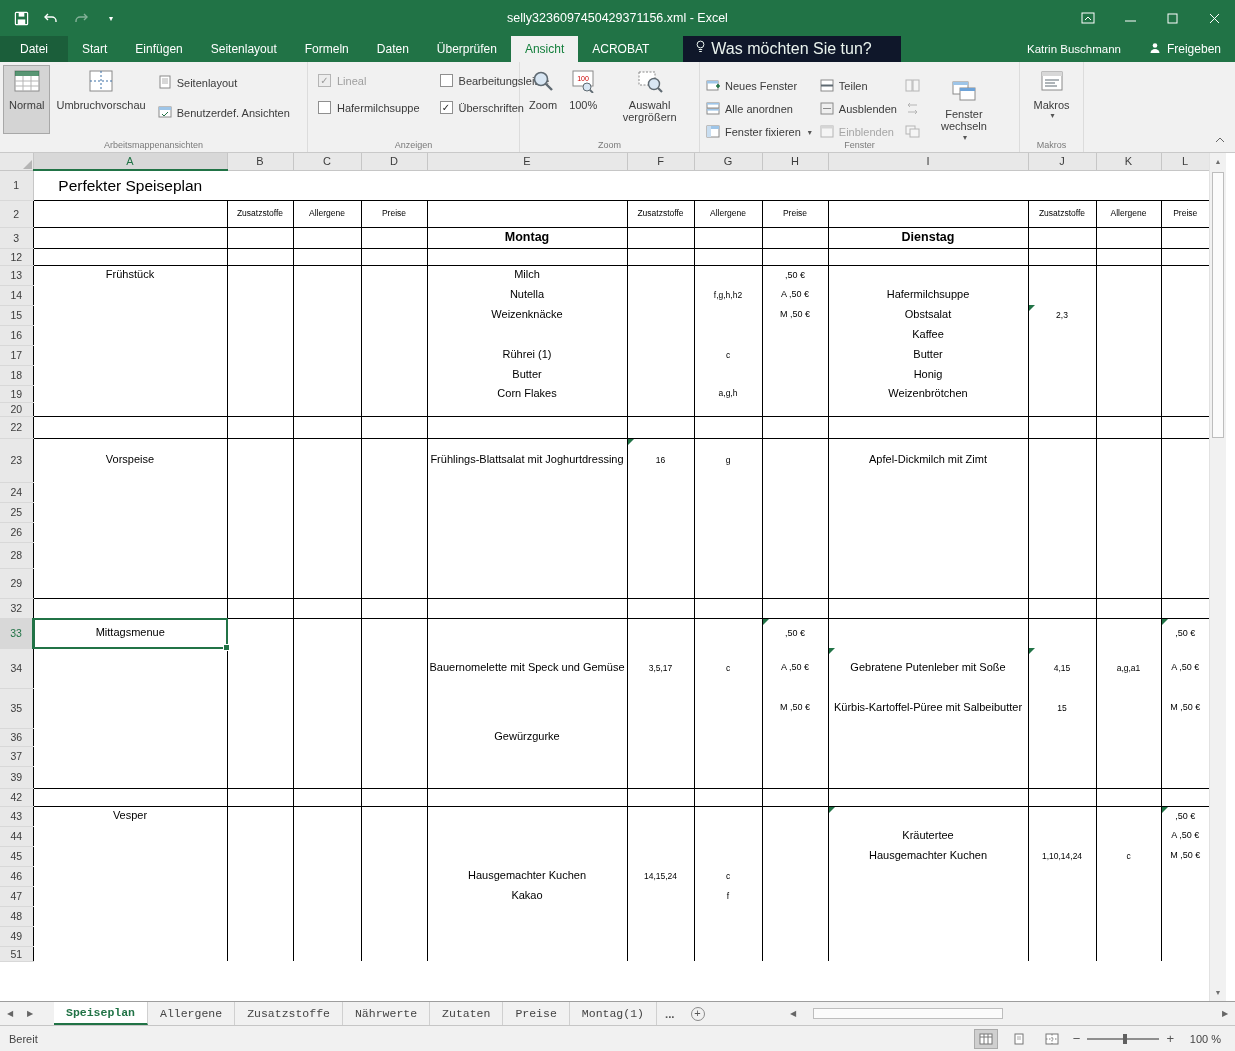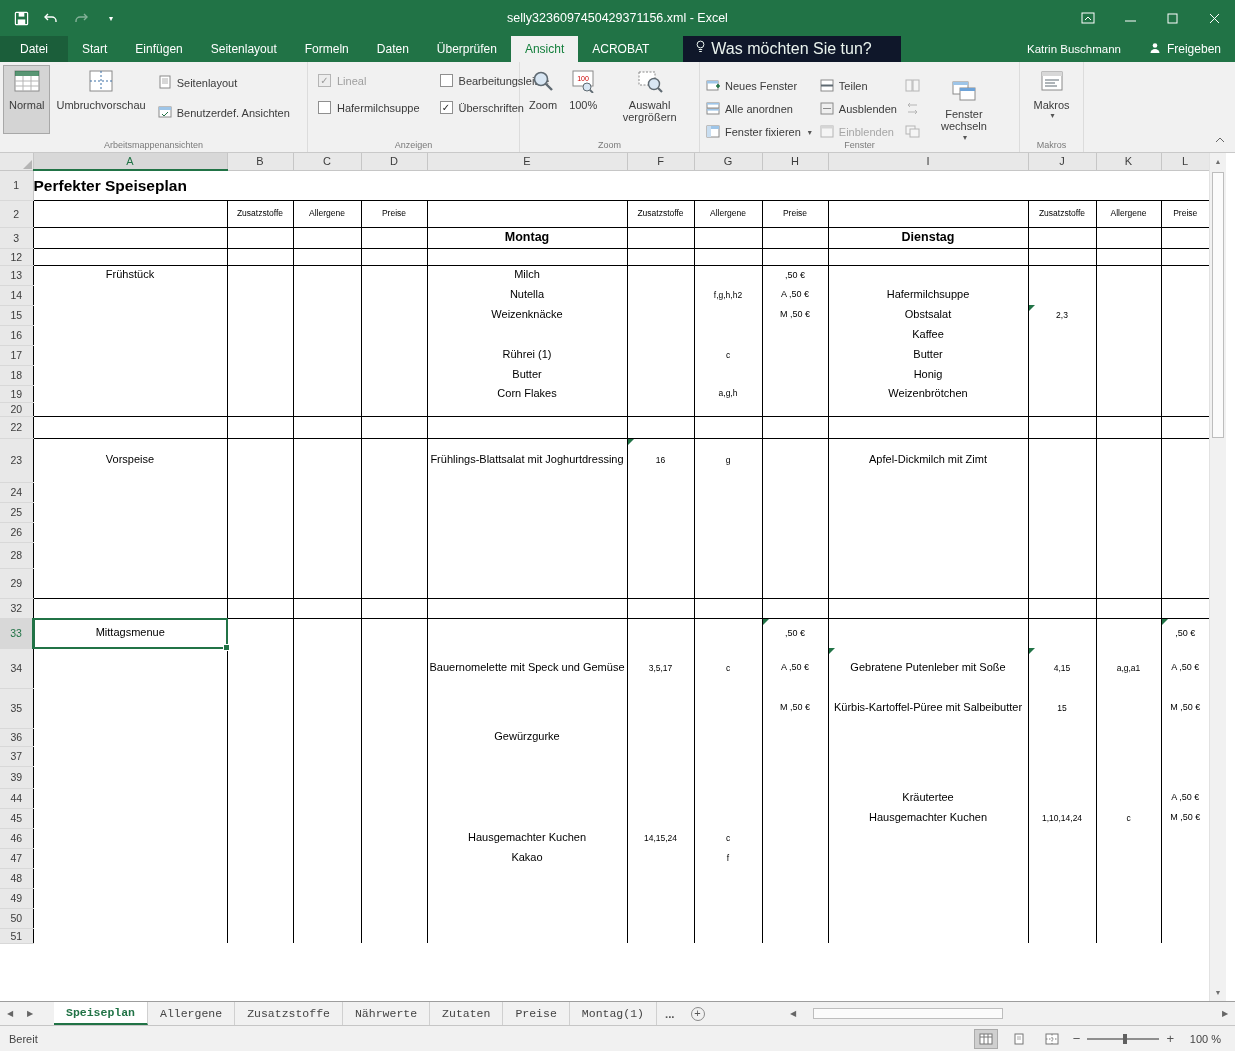--- a/index.html
+++ b/index.html
@@ -58,21 +58,21 @@
   .seltri { position:absolute; right:1px; bottom:1px; width:0; height:0;
     border-bottom:9px solid #b4b4b4; border-left:9px solid transparent; }
   th.rh { background:#e8e8e8; font-weight:normal; font-size:10.5px; color:#3c3c3c;
     border-right:1px solid #c6c6c6; border-bottom:1px solid #d8d8d8; }
   tr.br th.rh { border-right:1px solid #000; }
   th.rh.hlr { background:#d8d8d8; color:#217346; border-right:2px solid #217346 !important; }
   td.cell { font-size:11px; text-align:center; vertical-align:middle; position:relative;
     overflow:hidden; line-height:1.25; color:#000; padding:0 2px; }
   tr.br td.cell { border-left:1px solid #000; }
   tr.bt td.cell { border-top:1px solid #000; }
-  td.title { font-weight:bold; font-size:15.5px; text-align:left; overflow:visible; white-space:nowrap; padding-left:3px;margin-top:25px; }
+  td.title { font-weight:normal; font-size:15.5px; text-align:center; overflow:visible; white-space:nowrap; padding-left:3px;margin-top:25px; }
   td.small { font-size:8.5px; }
   td.code  { font-size:8.5px; }
   td.price { font-size:9px; }
   td.day   { font-weight:bold; font-size:12.5px; }
   td.sel { overflow:visible; }
   td.sel::after { content:""; position:absolute; left:-1px; top:-1px; right:-1px; bottom:-1px;
     border:2px solid #217346; pointer-events:none; z-index:3; }
   td.sel::before { content:""; position:absolute; right:-3px; bottom:-3px; width:5px; height:5px;
     background:#217346; border:1px solid #fff; z-index:4; }
   .cflag { position:absolute; left:0; top:0; width:0; height:0;
@@ -864,20 +864,52 @@
           <td class="cell"></td>
           <td class="cell"></td>
           <td class="cell"></td>
           <td class="cell"></td>
           <td class="cell"></td>
           <td class="cell"></td>
           <td class="cell"></td>
           <td class="cell"></td>
           <td class="cell"></td>
         </tr>
+        <tr class="br bt" style="height:18px">
+          <th class="rh">42</th>
+          <td class="cell"></td>
+          <td class="cell"></td>
+          <td class="cell"></td>
+          <td class="cell"></td>
+          <td class="cell"></td>
+          <td class="cell"></td>
+          <td class="cell"></td>
+          <td class="cell"></td>
+          <td class="cell"></td>
+          <td class="cell"></td>
+          <td class="cell"></td>
+          <td class="cell"></td>
+        </tr>
+        <tr class="br bt" style="height:20px">
+          <th class="rh">43</th>
+          <td class="cell">Vesper</td>
+          <td class="cell"></td>
+          <td class="cell"></td>
+          <td class="cell"></td>
+          <td class="cell"></td>
+          <td class="cell"></td>
+          <td class="cell"></td>
+          <td class="cell"></td>
+          <td class="cell">
+            <span class="cflag"></span>
+          </td>
+          <td class="cell"></td>
+          <td class="cell"></td>
+          <td class="cell price"><span class="cflag"></span>,50 €</td>
+        </tr>
         <tr class="br" style="height:20px">
           <th class="rh">44</th>
           <td class="cell"></td>
           <td class="cell"></td>
           <td class="cell"></td>
           <td class="cell"></td>
           <td class="cell"></td>
           <td class="cell"></td>
           <td class="cell"></td>
           <td class="cell"></td>
@@ -941,35 +973,20 @@
           <td class="cell"></td>
           <td class="cell"></td>
           <td class="cell"></td>
           <td class="cell"></td>
           <td class="cell"></td>
           <td class="cell"></td>
           <td class="cell"></td>
         </tr>
         <tr class="br" style="height:20px">
           <th class="rh">49</th>
-          <td class="cell"></td>
-          <td class="cell"></td>
-          <td class="cell"></td>
-          <td class="cell"></td>
-          <td class="cell"></td>
-          <td class="cell"></td>
-          <td class="cell"></td>
-          <td class="cell"></td>
-          <td class="cell"></td>
-          <td class="cell"></td>
-          <td class="cell"></td>
-          <td class="cell"></td>
-        </tr>
-        <tr class="br" style="height:20px">
-          <th class="rh">50</th>
           <td class="cell"></td>
           <td class="cell"></td>
           <td class="cell"></td>
           <td class="cell"></td>
           <td class="cell"></td>
           <td class="cell"></td>
           <td class="cell"></td>
           <td class="cell"></td>
           <td class="cell"></td>
           <td class="cell"></td>

